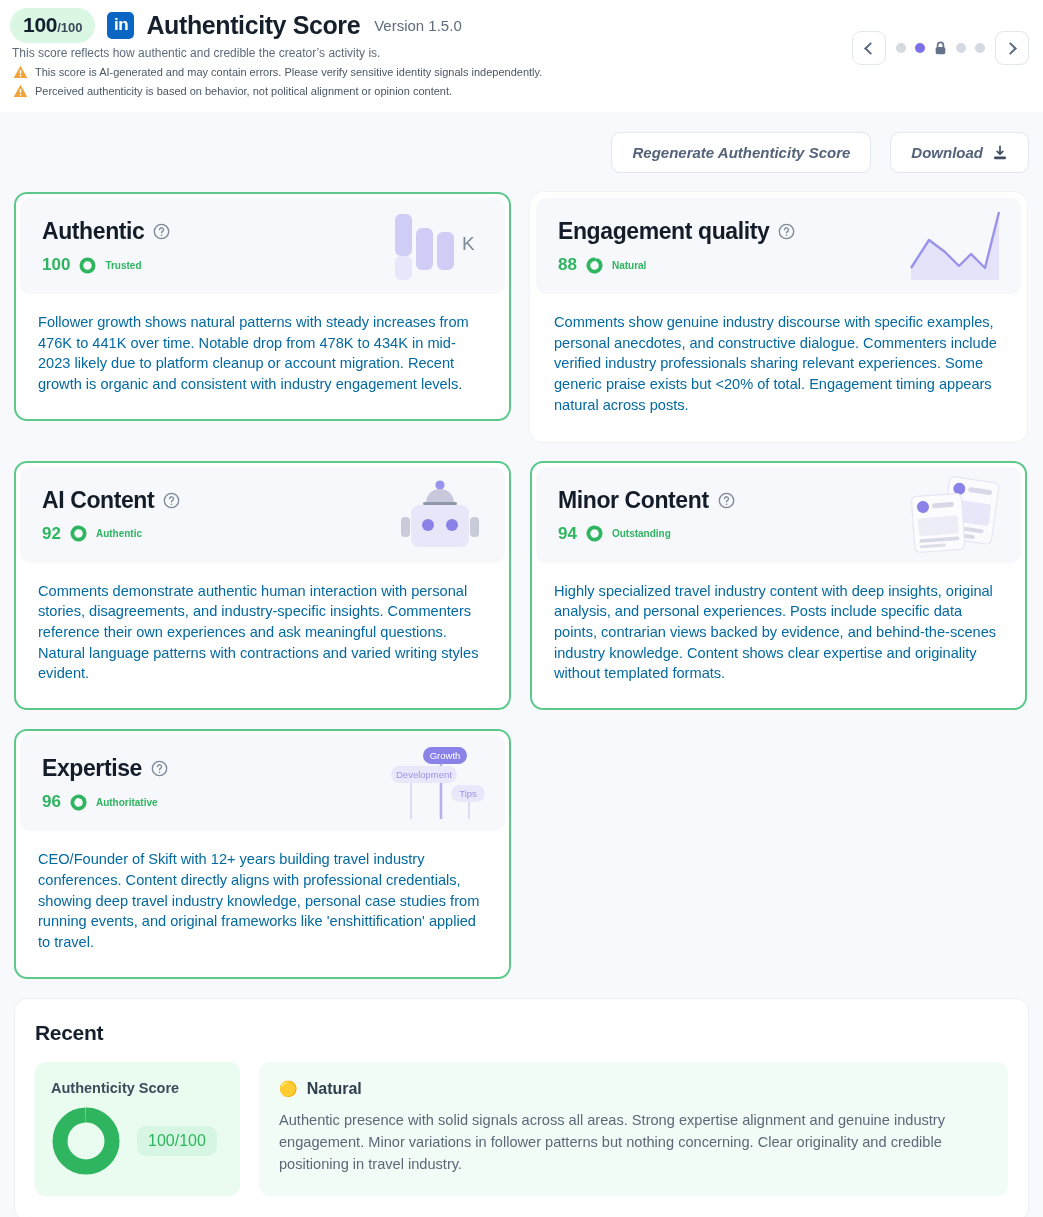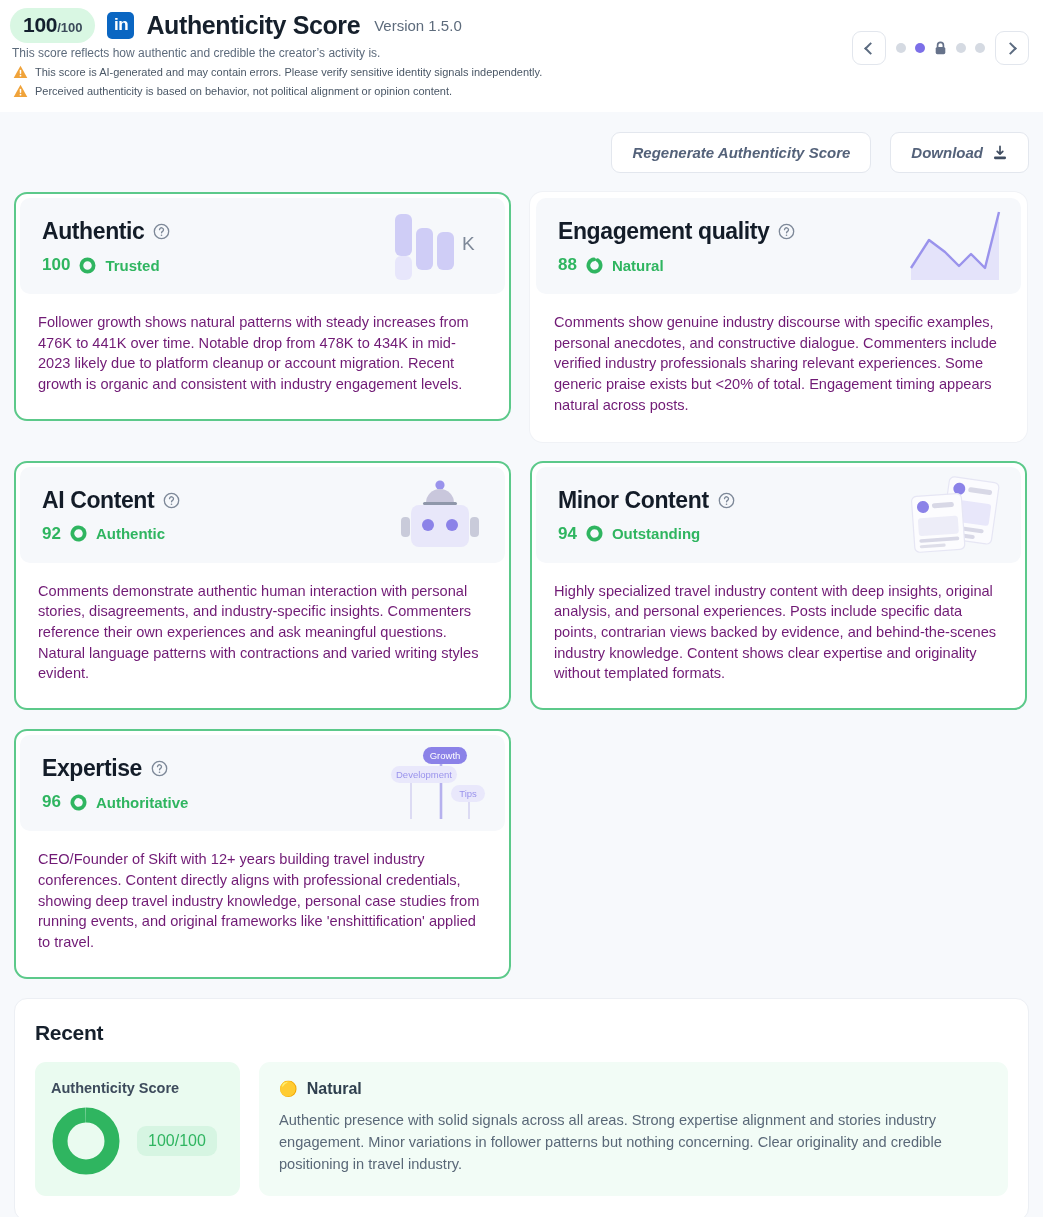--- a/index.html
+++ b/index.html
@@ -174,27 +174,27 @@
   }
   .q-ic { width: 17px; height: 17px; display: block; }
   .score-row {
     display: flex;
     align-items: center;
     gap: 9px;
     margin-top: 10px;
   }
   .score-num { font-size: 17px; font-weight: 700; color: #2FB560; }
   .ring { width: 17px; height: 17px; display: block; }
-  .score-label { font-size: 15px; font-weight: 700; color: #2FB560; }
+  .score-label { font-size: 10px; font-weight: 700; color: #2FB560; }
 
   .card-body {
     padding: 18px 18px 20px;
     font-size: 14.6px;
     line-height: 1.42;
-    color: #701a75;
+    color: #0369a1;
   }
 
   .head-art {
     position: absolute;
     right: 10px;
     top: 8px;
     width: 110px;
     height: 82px;
   }
 
@@ -490,18 +490,18 @@
           </svg>
           <span class="vl-pill">100/100</span>
         </div>
       </div>
 
       <div class="verdict-right">
         <div class="vr-head">
           <span class="vr-emoji">🟡</span>
           <span>Natural</span>
         </div>
-        <div class="vr-text">Authentic presence with solid signals across all areas. Strong expertise alignment and stories industry engagement. Minor variations in follower patterns but nothing concerning. Clear originality and credible positioning in travel industry.</div>
+        <div class="vr-text">Authentic presence with solid signals across all areas. Strong expertise alignment and genuine industry engagement. Minor variations in follower patterns but nothing concerning. Clear originality and credible positioning in travel industry.</div>
       </div>
 
     </div>
   </div>
 </div>
 
 </body></html>

